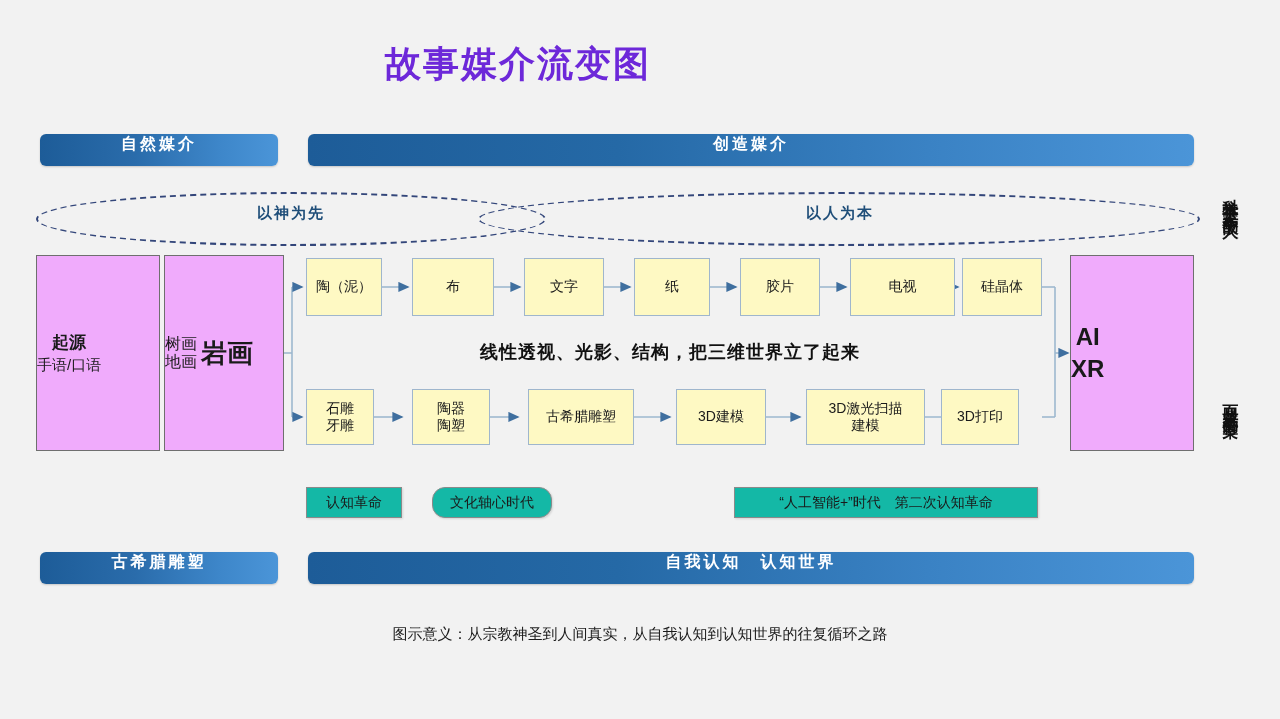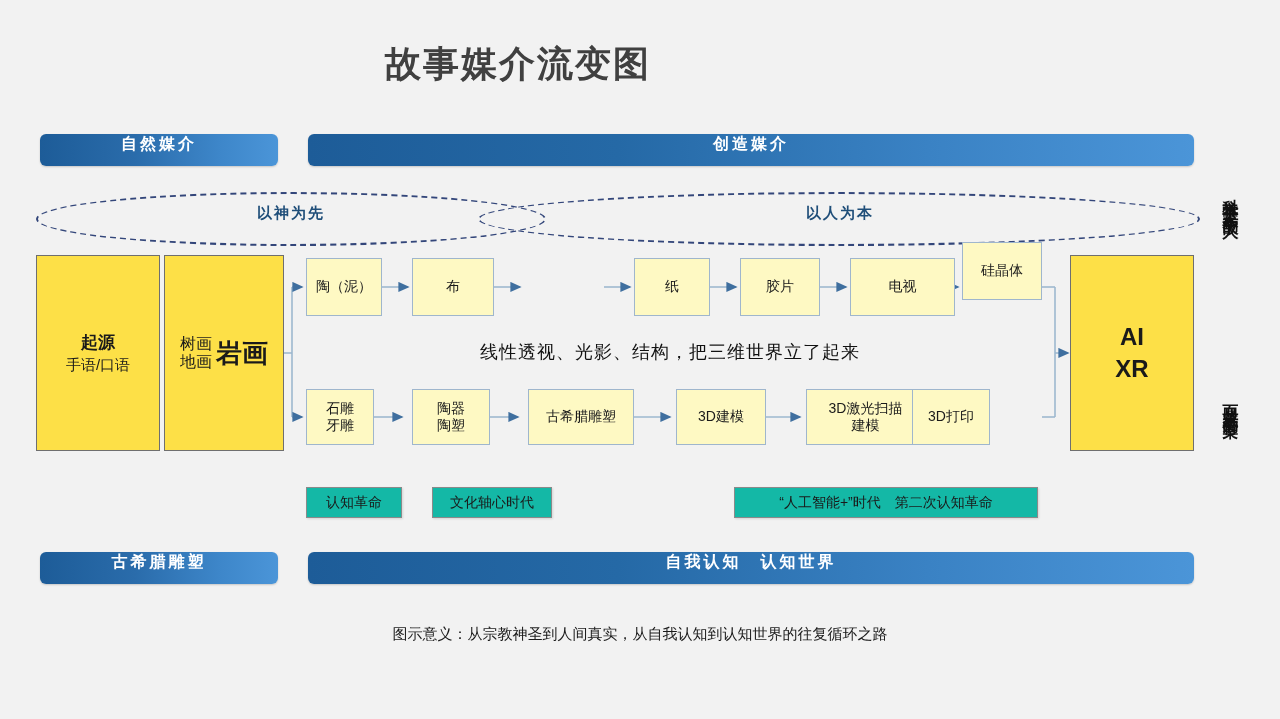--- a/index.html
+++ b/index.html
@@ -24,21 +24,21 @@
   .abs { position: absolute; box-sizing: border-box; }
 
   
   .title {
     left: 0; top: 40px;
     width: 1036px;
     text-align: center;
     font-size: 36px;
     font-weight: bold;
     letter-spacing: 2px;
-    color: #404040;
+    color: #6d28d9;
   }
 
   
   .banner {
     border-radius: 6px;
     color: #fff;
     font-size: 16px;
     font-weight: bold;
     letter-spacing: 3px;
     display: flex;
@@ -71,25 +71,24 @@
     border: 1px solid #9fb6cd;
     display: flex;
     align-items: center;
     justify-content: center;
     text-align: center;
     font-size: 14px;
     line-height: 1.25;
     color: #1a1a1a;
   }
   .big-node {
-    background: #fde047;
+    background: #f0abfc;
     border: 1px solid #6f6f6f;
     display: flex;
     align-items: center;
-    justify-content: center;
     text-align: center;
   }
   .origin-title {
     font-size: 17px;
     font-weight: bold;
     margin-bottom: 2px;
   }
   .origin-sub { font-size: 15px; }
 
   .rock-box { display: flex; align-items: center; justify-content: center; gap: 4px; }
@@ -105,21 +104,21 @@
   }
   .ai-text {
     font-size: 24px;
     font-weight: bold;
     line-height: 1.35;
   }
 
   
   .statement {
     font-size: 18px;
-    font-weight: normal;
+    font-weight: bold;
     letter-spacing: 1px;
     text-align: center;
     color: #111;
   }
 
   
   .era {
     background: #14b8a6;
     border: 1px solid #8a8a8a;
     display: flex;
@@ -223,30 +222,33 @@
       <div class="rock-big">岩画</div>
     </div>
   </div>
 
   <div class="abs node" style="left:306px; top:258px; width:76px; height:58px;">
     <span>陶（泥）</span>
   </div>
   <div class="abs node" style="left:412px; top:258px; width:82px; height:58px;">
     <span>布</span>
   </div>
+  <div class="abs node" style="left:524px; top:258px; width:80px; height:58px;">
+    <span>文字</span>
+  </div>
   <div class="abs node" style="left:634px; top:258px; width:76px; height:58px;">
     <span>纸</span>
   </div>
   <div class="abs node" style="left:740px; top:258px; width:80px; height:58px;">
     <span>胶片</span>
   </div>
   <div class="abs node" style="left:850px; top:258px; width:105px; height:58px;">
     <span>电视</span>
   </div>
-  <div class="abs node" style="left:962px; top:242px; width:80px; height:58px;">
+  <div class="abs node" style="left:962px; top:258px; width:80px; height:58px;">
     <span>硅晶体</span>
   </div>
 
   <div class="abs statement" style="left:400px; top:340px; width:540px;">线性透视、光影、结构，把三维世界立了起来</div>
 
   <div class="abs node" style="left:306px; top:389px; width:68px; height:56px;">
     <div>
       <div>石雕</div>
       <div>牙雕</div>
     </div>
@@ -262,35 +264,35 @@
   </div>
   <div class="abs node" style="left:676px; top:389px; width:90px; height:56px;">
     <span>3D建模</span>
   </div>
   <div class="abs node" style="left:806px; top:389px; width:119px; height:56px;">
     <div>
       <div>3D激光扫描</div>
       <div>建模</div>
     </div>
   </div>
-  <div class="abs node" style="left:912px; top:389px; width:78px; height:56px;">
+  <div class="abs node" style="left:941px; top:389px; width:78px; height:56px;">
     <span>3D打印</span>
   </div>
 
   <div class="abs big-node" style="left:1070px; top:255px; width:124px; height:196px;">
     <div class="ai-text">
       <div>AI</div>
       <div>XR</div>
     </div>
   </div>
 
   <div class="abs era" style="left:306px; top:487px; width:96px; height:31px;">
     <span>认知革命</span>
   </div>
-  <div class="abs era" style="left:432px; top:487px; width:120px; height:31px;">
+  <div class="abs era" style="left:432px; top:487px; width:120px; height:31px;border-radius:13px;">
     <span>文化轴心时代</span>
   </div>
   <div class="abs era" style="left:734px; top:487px; width:304px; height:31px;">
     <span>“人工智能+”时代　第二次认知革命</span>
   </div>
 
   <div class="abs banner" style="left:40px; top:552px; width:238px; height:32px;">
     <span>古希腊雕塑</span>
   </div>
   <div class="abs banner wide" style="left:308px; top:552px; width:886px; height:32px;">

